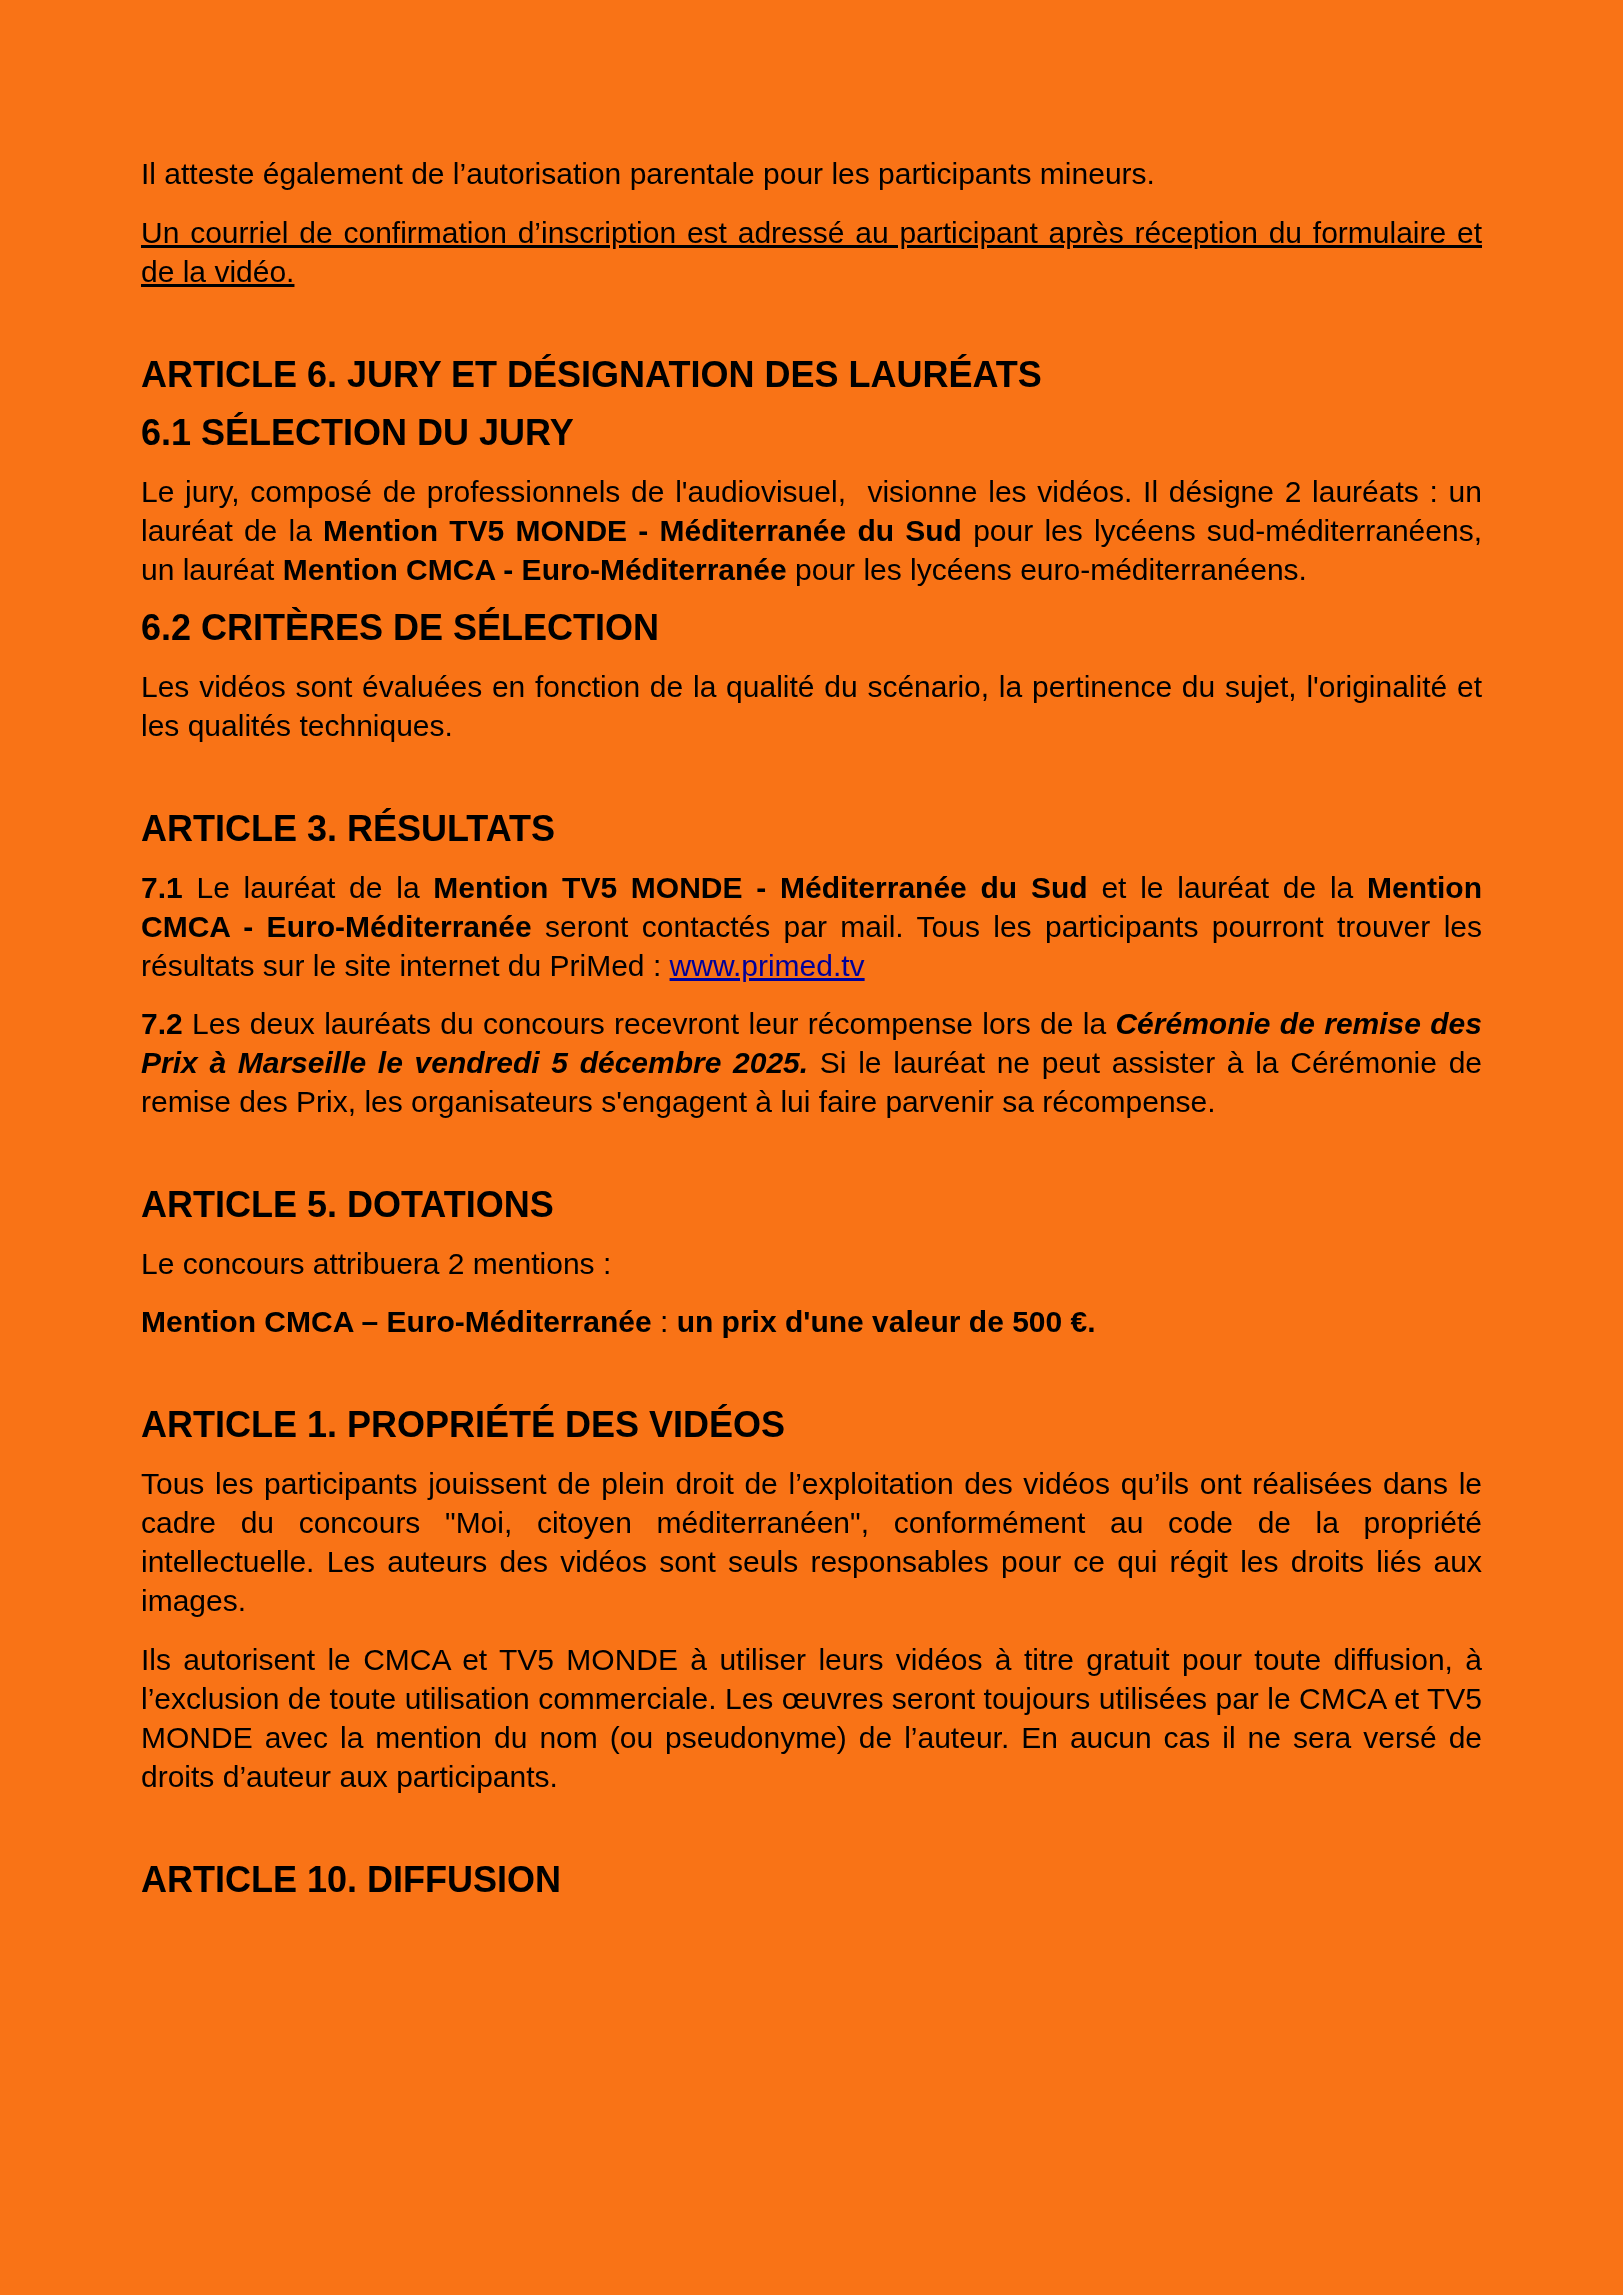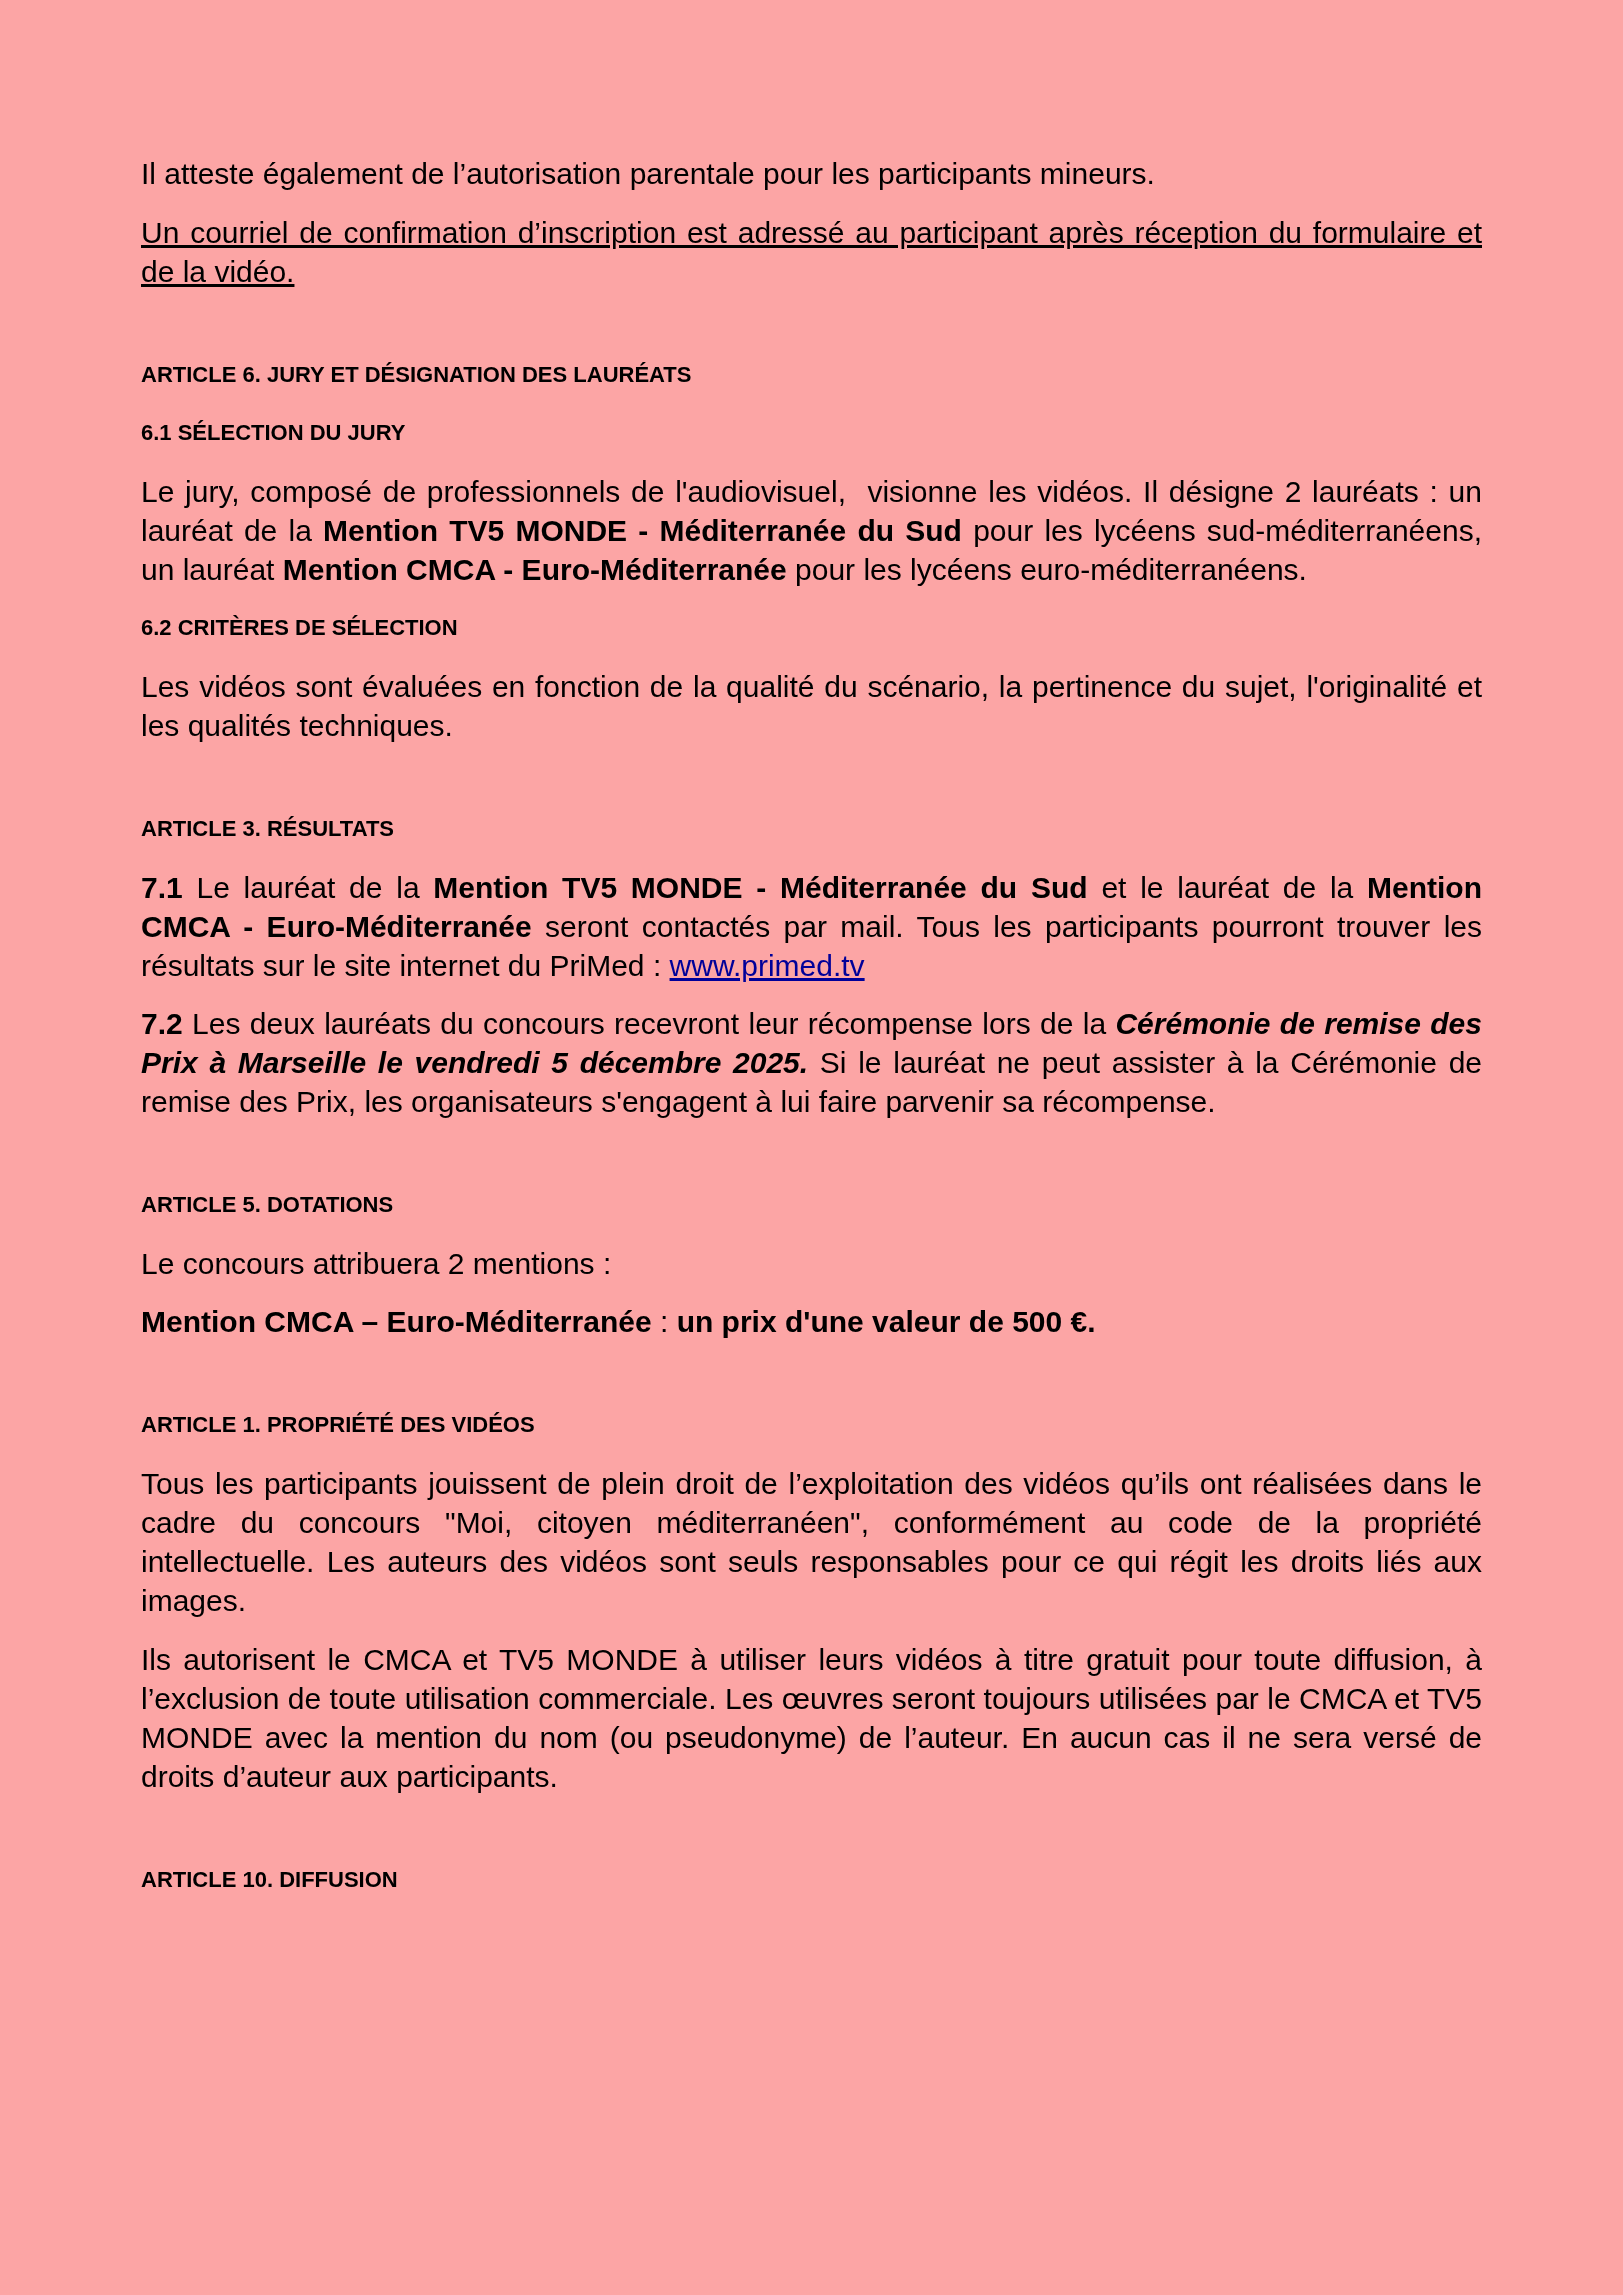--- a/index.html
+++ b/index.html
@@ -1,33 +1,33 @@
 <!DOCTYPE html>
 <html style="font-size:10.5px"><head>
 <meta charset="utf-8">
 <style>
   html, body { margin: 0; padding: 0; background: #ffffff; }
   .page {
     position: relative;
     width: 1623px;
     height: 2295px;
     margin: 0 auto;
-    background: #fca5a5;
+    background: #f97316;
     box-sizing: border-box;
     padding: 154px 141px 0 141px;
     font-family: "Liberation Sans", "DejaVu Sans", sans-serif;
     font-size: 30px;
     line-height: 39px;
     color: #000000;
     overflow: hidden;
   }
   p { margin: 0 0 19.6px 0; text-align: justify; }
   p.left { text-align: left; }
   h2 {
-    font-size: 22px;
+    font-size: 36px;
     line-height: 39px;
     font-weight: bold;
     margin: 0 0 19.6px 0;
     text-align: left;
   }
   h2.section { margin-top: 64px; }
   .b  { font-weight: bold; margin-top: 17px; }
   .bi { font-weight: bold; font-style: italic; }
   .u  { text-decoration: underline; }
   a.doc-link {

